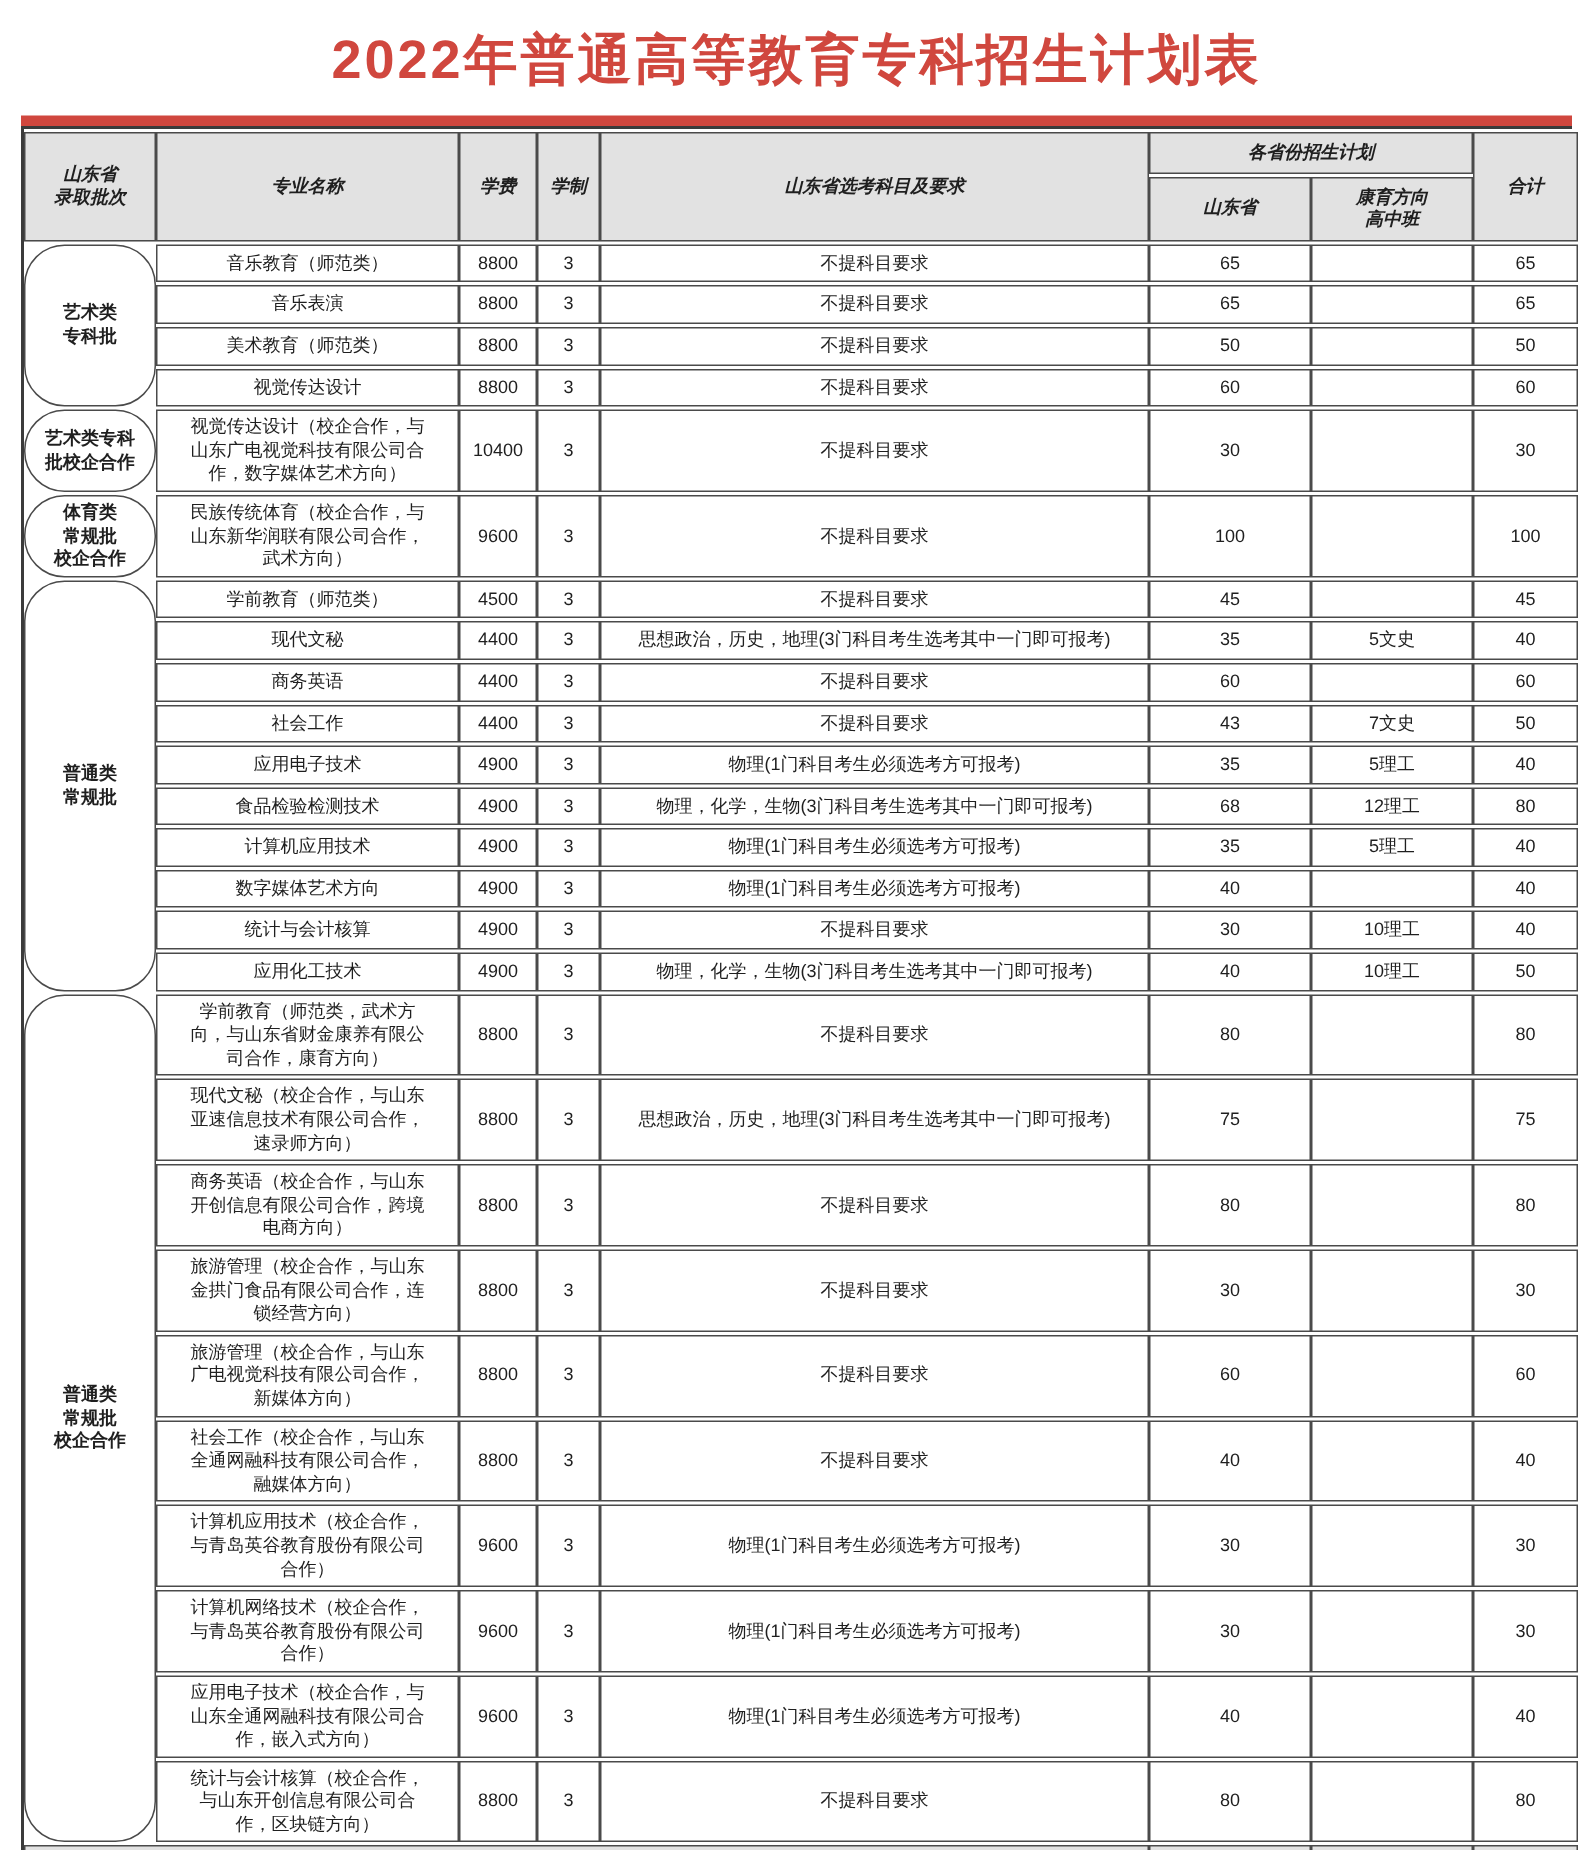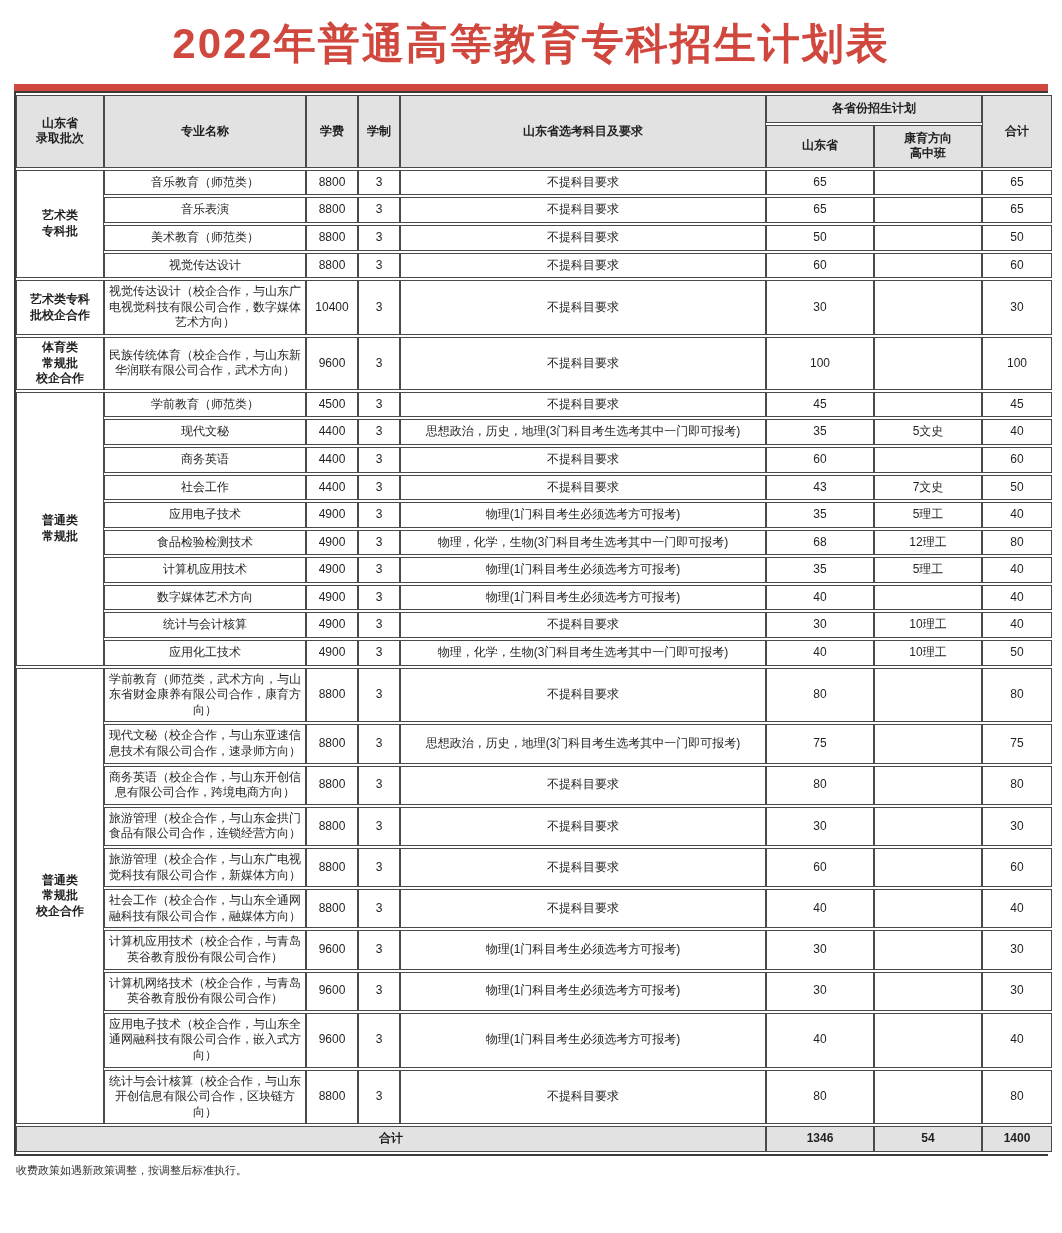--- a/index.html
+++ b/index.html
@@ -4,28 +4,28 @@
 <style>
   :root{
     --accent-red:#d0473e;
     --header-bg:#e2e2e2;
     --total-row-bg:#e2e2e2;
     --border-color:#4a4a4a;
   }
   *{box-sizing:border-box;}
   body{margin:0;background:#ffffff;color:#1f1f1f;font-family:"Liberation Sans","DejaVu Sans",sans-serif;}
   .page{width:1062px;padding:6px 14px 18px;margin:0 auto;}
-  .doc-title{color:var(--accent-red);text-align:center;font-size:42px;font-weight:bold;margin:10px 0 12px;letter-spacing:2px;}
+  .doc-title{color:var(--accent-red);text-align:center;font-size:36px;font-weight:bold;margin:10px 0 12px;letter-spacing:2px;}
   .tablewrap{border:2px solid #3b3b3b;}
   .redbar{height:7px;background:var(--accent-red);}
   table{width:100%;border-collapse:separate;border-spacing:0 2px;background:#fff;table-layout:fixed;}
   th,td{border:1px solid var(--border-color);font-size:12px;line-height:1.3;text-align:center;vertical-align:middle;padding:4px 4px;overflow-wrap:break-word;}
-  thead th{background:var(--header-bg);font-weight:bold;white-space:pre-line;padding:5px 2px;}
-  .batch-cell{white-space:pre-line;font-weight:bold;padding:2px 1px;}
-  .major-cell{padding:3px 2px;}
+  thead th{background:var(--header-bg);font-weight:bold;white-space:pre-line;padding:5px 2px;font-style:italic;}
+  .batch-cell{white-space:pre-line;font-weight:bold;padding:2px 1px;border-radius:27px;}
+  .major-cell{padding:3px 20px;}
   .subjects-cell{padding:3px 6px;}
   .total-row td{background:var(--total-row-bg);font-weight:bold;}
   
   .col-batch{width:88px;}
   .col-major{width:202px;}
   .col-tuition{width:52px;}
   .col-duration{width:42px;}
   .col-subjects{width:366px;}
   .col-prov{width:108px;}
   .col-total{width:70px;}

